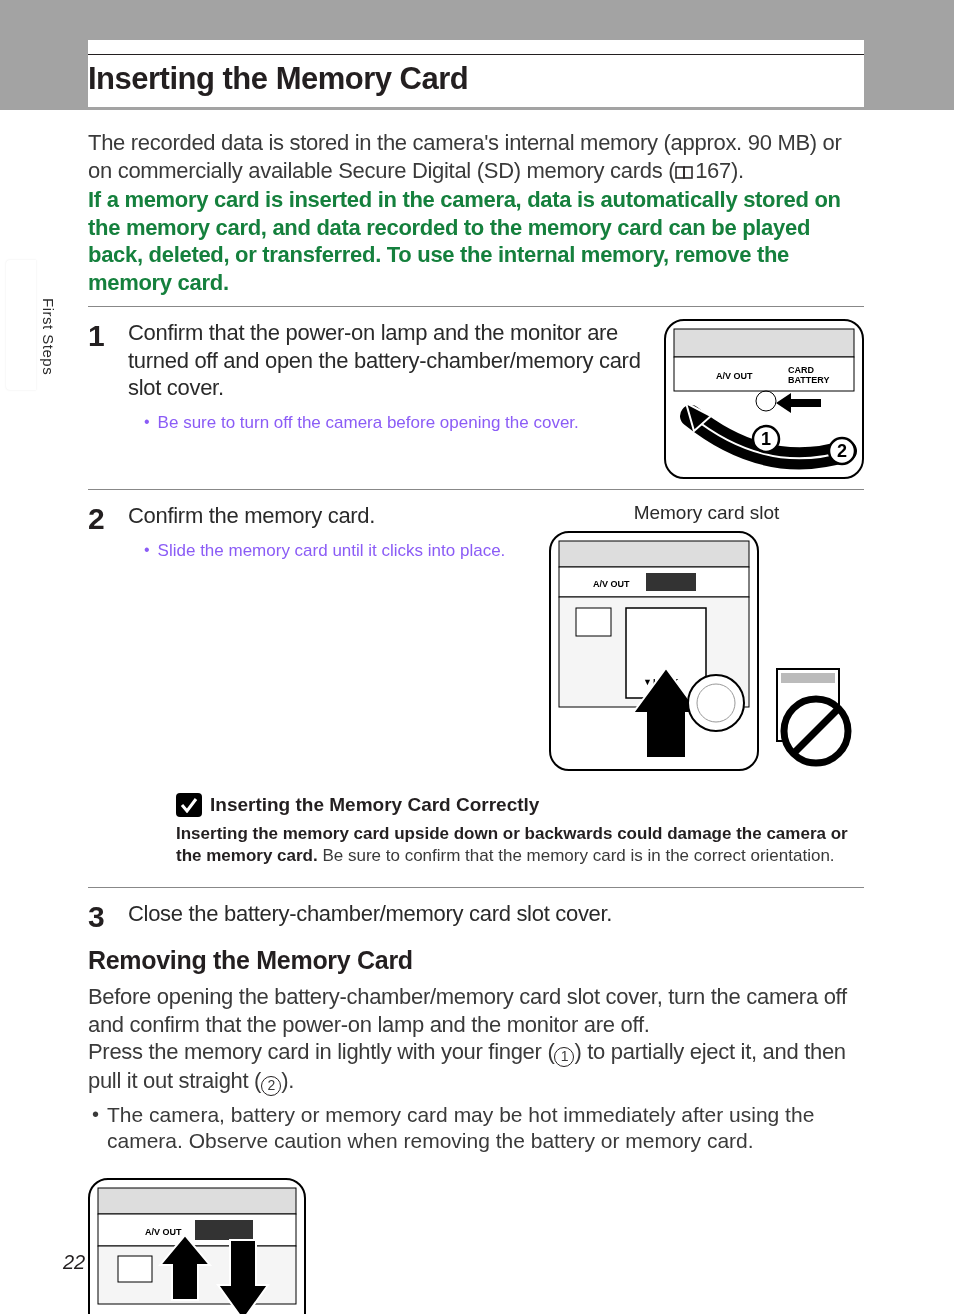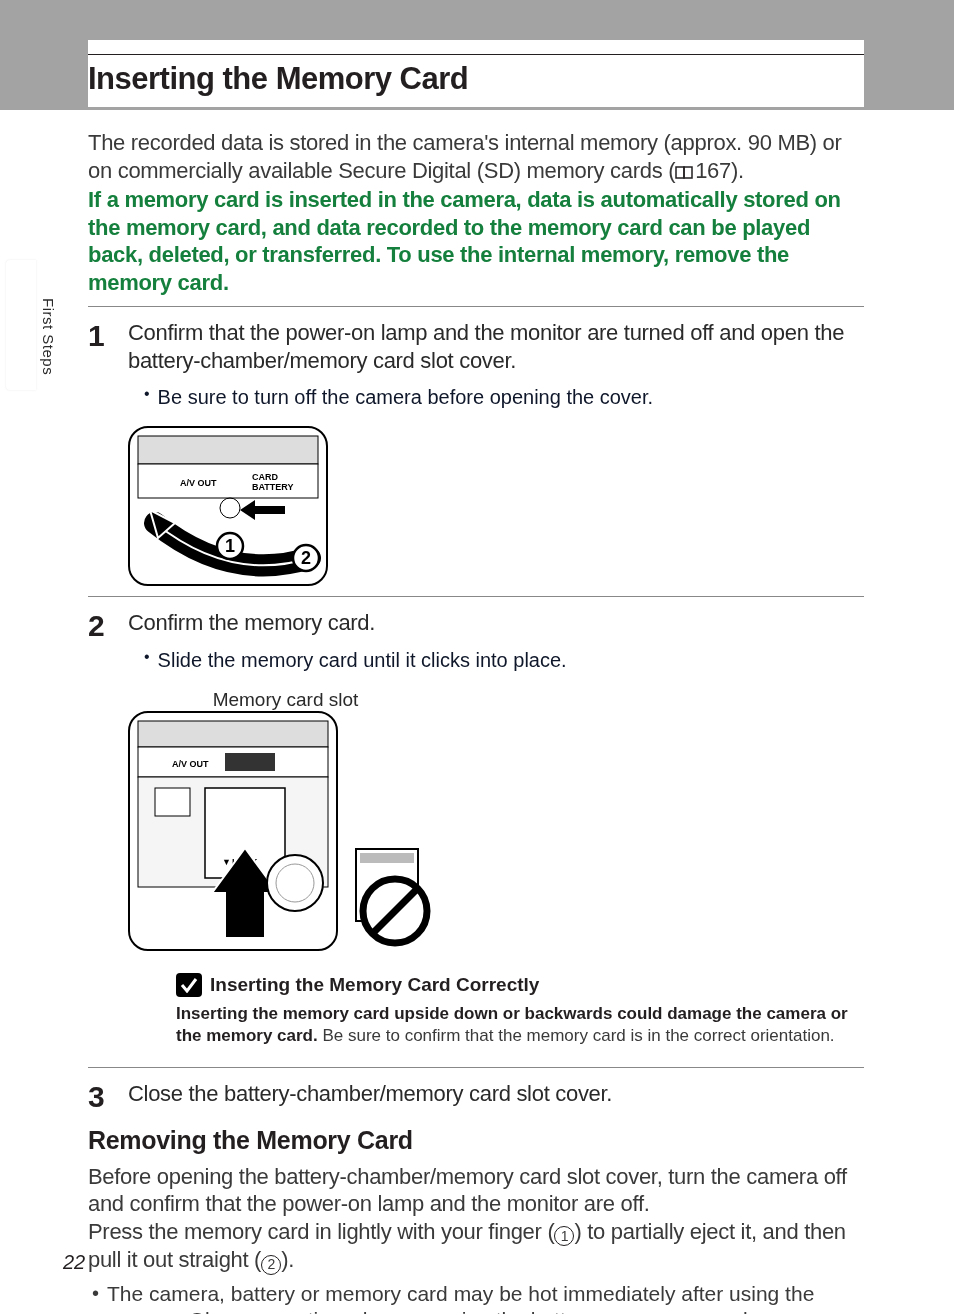--- a/index.html
+++ b/index.html
@@ -72,52 +72,51 @@
   .step-body { flex: 1; }
   .step-head {
     font-size: 22px;
     line-height: 1.25;
     color: #2a2a2a;
     letter-spacing: -0.3px;
   }
   .step-bullet {
     display: flex;
     gap: 8px;
-    font-size: 20px;
-    color: #0f172a;
+    font-size: 17px;
+    color: #8b5cf6;
     margin-top: 10px;
     margin-left: 16px;
     line-height: 1.3;
   }
   .step-bullet::before {
     content: "•";
     font-size: 16px;
     line-height: 1.3;
   }
   .step-row {
     display: flex;
     gap: 16px;
     align-items: flex-start;
-    flex-direction: column;
   }
   .step-text { flex: 1; }
   .illus-box {
     border: 2px solid #000;
     border-radius: 20px;
     background: #fff;
     flex-shrink: 0;
   }
   .illus1 { width: 200px; height: 160px; }
   .illus2-wrap { display: flex; gap: 10px; align-items: flex-end; }
   .illus2 { width: 210px; height: 240px; }
   .illus2b { width: 95px; height: 110px; border: none; }
   .callout-label {
     font-size: 19px;
     text-align: center;
-    margin-bottom: 0;
+    margin-bottom: 7px;
     color: #2a2a2a;
   }
   .note-block {
     margin: 22px 0 10px 48px;
     font-size: 17px;
   }
   .note-title {
     font-weight: 700;
     font-size: 19px;
     display: flex;

